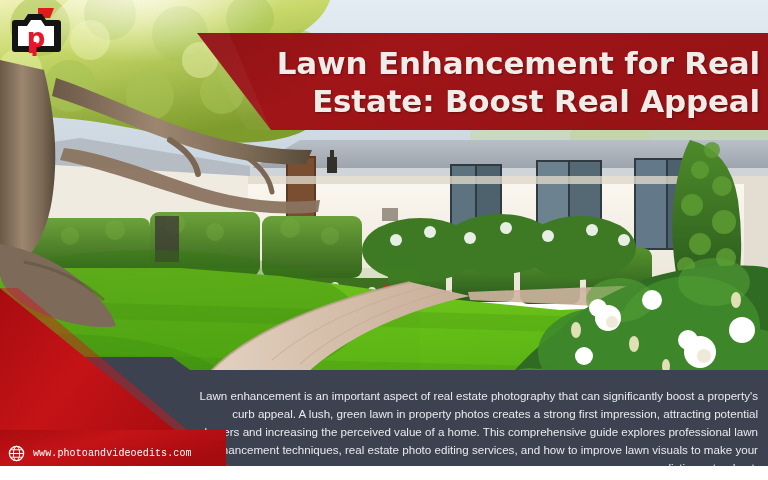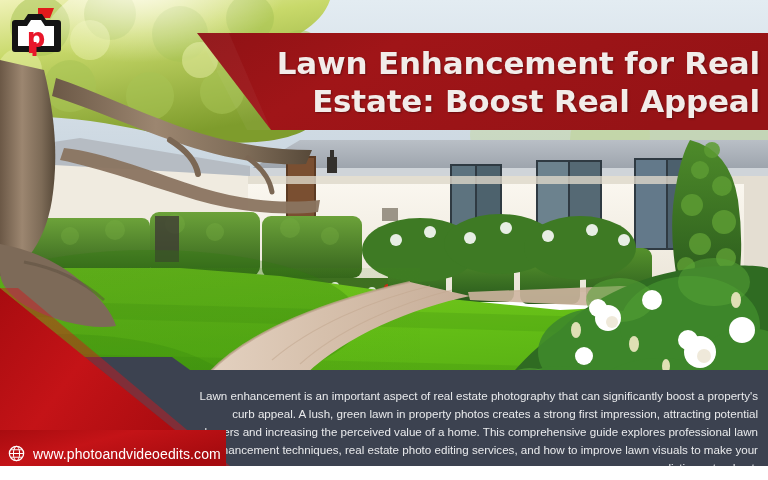--- a/index.html
+++ b/index.html
@@ -67,22 +67,22 @@
     position:absolute;left:0;top:280px;width:470px;height:200px;
   }
   .footer .shape{position:absolute;left:0;top:0;width:470px;height:200px;}
   .footer-row{
     position:absolute;left:8px;top:165px;
     display:flex;align-items:center;gap:8px;
   }
   .globe-icon{width:17px;height:17px;display:block;flex:0 0 auto;}
   .site-url{
     color:#ffffff;
-    font-family:Liberation Sans, sans-serif;
-    font-size:14px;
+    font-family:Liberation Mono, monospace;
+    font-size:10px;
     letter-spacing:0.1px;
     white-space:nowrap;
   }
 
   
   .bottom-strip{
     position:absolute;left:0;top:466px;width:768px;height:14px;background:#ffffff;
   }
 </style>
 </head>

